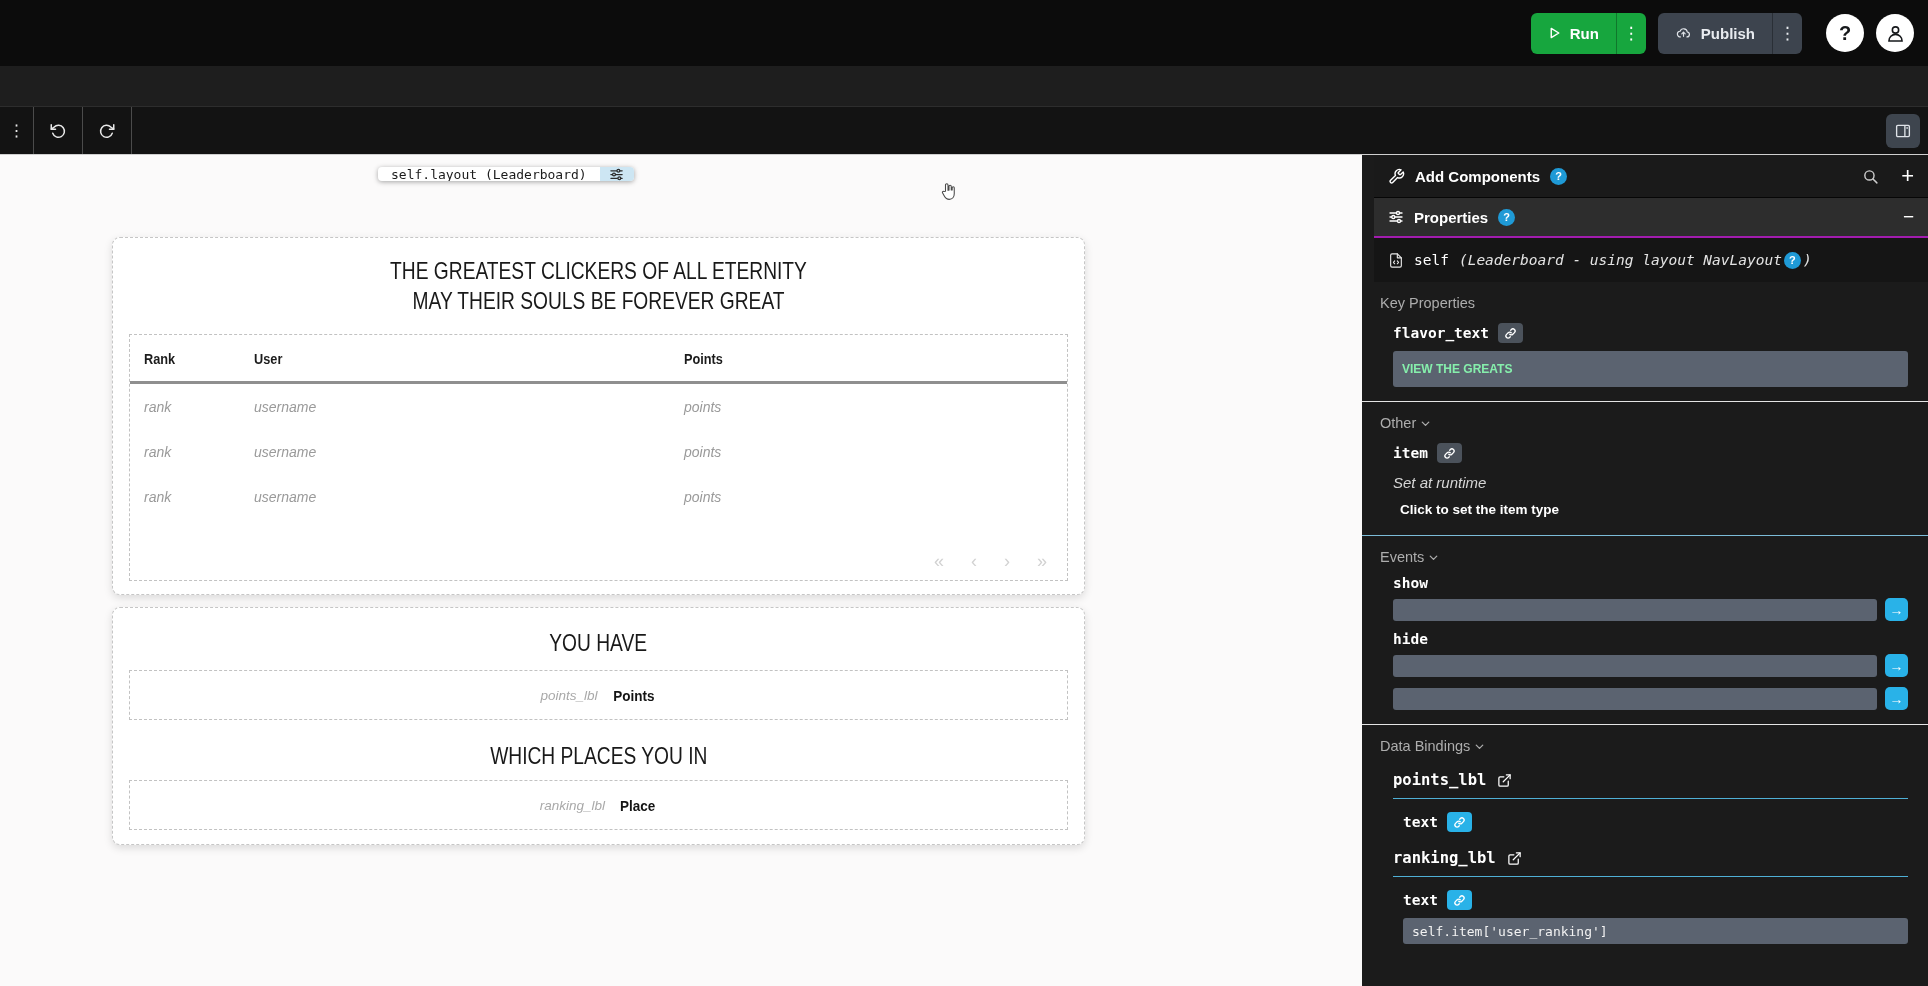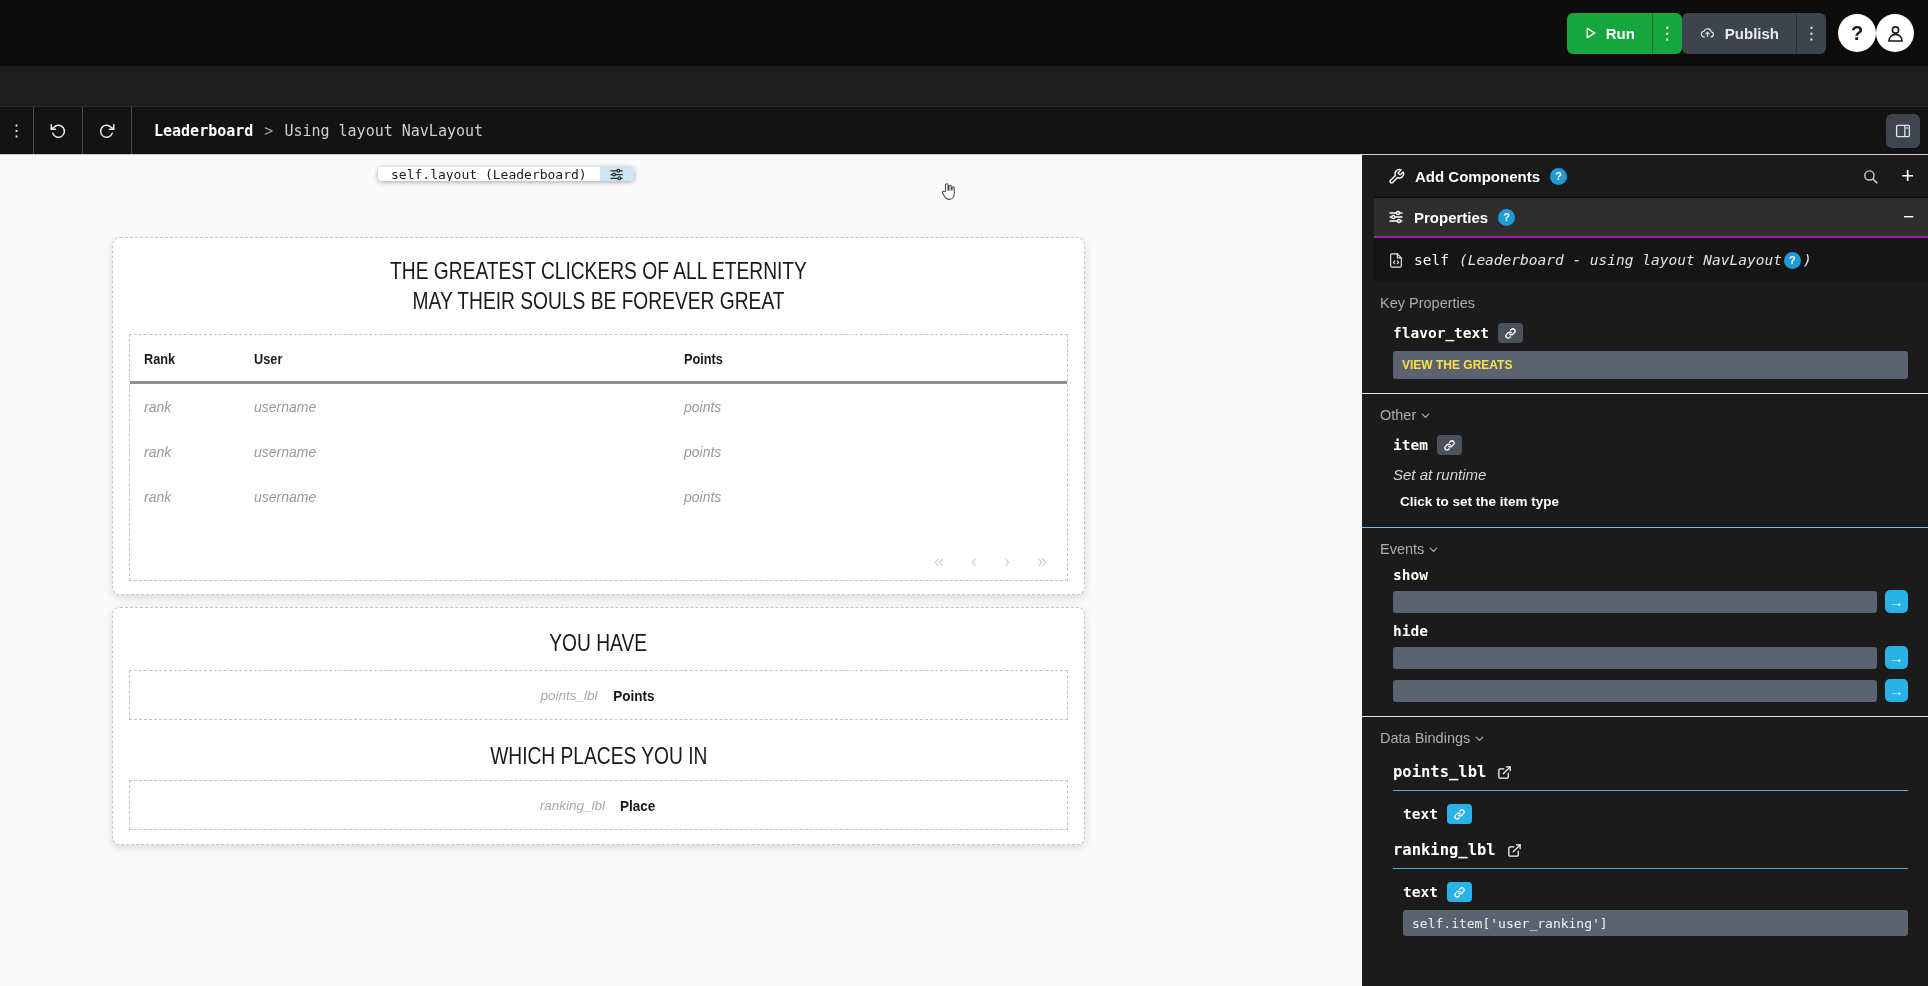--- a/index.html
+++ b/index.html
@@ -2,21 +2,21 @@
 <html><head>
 <meta charset="utf-8">
 <style>
   * { margin:0; padding:0; box-sizing:border-box; }
   html,body { width:1928px; height:986px; overflow:hidden; background:#0c0c0c;
               font-family:"Liberation Sans", sans-serif; }
   .app { width:1928px; height:986px; position:relative; display:flex; flex-direction:column; }
 
   
   .topbar { height:66px; background:#0c0c0c; display:flex; align-items:center;
-            justify-content:flex-end; padding:0 14px; flex:0 0 auto; }
+            justify-content:flex-end; padding:0 14px; gap:12px; flex:0 0 auto; }
   .split-btn { display:flex; height:41px; border-radius:6px; overflow:hidden; color:#fff; }
   .split-btn .main { display:flex; align-items:center; gap:9px; padding:0 17px;
                      font-weight:bold; font-size:15px; cursor:pointer; }
   .split-btn .kebab { display:flex; align-items:center; justify-content:center; width:30px;
                       font-size:17px; cursor:pointer; }
   .btn-run { background:#17a63e; }
   .btn-run .kebab { border-left:1px solid rgba(0,0,0,.28); }
   .btn-publish { background:#3d444e; color:#e8ebef; }
   .btn-publish .kebab { border-left:1px solid rgba(0,0,0,.3); }
   .circle-btn { width:38px; height:38px; border-radius:50%; background:#fff; color:#16181b;
@@ -110,22 +110,22 @@
 
   .sec { padding:13px 20px 14px 18px; }
   .sec-label { color:#adadad; font-size:14.5px; display:flex; align-items:center; gap:3px;
                cursor:pointer; width:max-content; }
   .mono-name { font-family:"DejaVu Sans Mono", monospace; font-weight:bold; font-size:14.5px;
                display:flex; align-items:center; gap:9px; }
   .badge { width:25px; height:20px; border-radius:4px; background:#4b525b;
            display:inline-flex; align-items:center; justify-content:center; cursor:pointer; }
   .badge.blue { background:#29b2e8; }
   .indent { margin-left:13px; }
-  .pinput { display:block; margin-top:8px; height:28px; background:#5b6370; border:none;
-            border-radius:3px; width:100%; color:#fde047; font-weight:bold; font-size:12px;
+  .pinput { display:block; margin-top:8px; height:36px; background:#5b6370; border:none;
+            border-radius:3px; width:100%; color:#86efac; font-weight:bold; font-size:12px;
             padding:0 9px; font-family:"Liberation Sans", sans-serif; }
   .div-light { height:1px; background:#e4e4e4; flex:0 0 auto; }
   .div-blue { height:1px; background:#7cbcd8; flex:0 0 auto; }
 
   .runtime { font-style:italic; color:#d6d6d6; font-size:15px; margin:11px 0 0 13px; }
   .item-action { font-weight:bold; font-size:13.5px; margin:11px 0 4px 20px; cursor:pointer;
                  width:max-content; }
 
   .evt { margin:10px 0 0 13px; }
   .evt-row { display:flex; align-items:center; gap:8px; margin-top:7px; }
@@ -208,25 +208,20 @@
           </svg>
       </span>
     </div>
     <div class="cbtn wide">
       <span>
         <svg width="18" height="18" viewBox="0 0 24 24" fill="none" stroke="#e8e8e8" stroke-width="2" stroke-linecap="round" stroke-linejoin="round">
             <polyline points="21 3.8 21 9.5 15.3 9.5"></polyline>
             <path d="M19 15a8 8 0 1 1-1.9-8.3L21 9.5"></path>
           </svg>
       </span>
-    </div>
-    <div class="crumbs">
-      <span class="crumb-form">Leaderboard</span>
-      <span class="crumb-sep">&gt;</span>
-      <span class="crumb-layout">Using layout NavLayout</span>
     </div>
     <div class="crumb-right">
       <div class="panel-toggle">
         <span>
           <svg width="18" height="18" viewBox="0 0 24 24" fill="none" stroke="#dfe3e8" stroke-width="1.8">
               <rect x="3.5" y="4.5" width="17" height="15" rx="1.5"></rect>
               <line x1="14.5" y1="4.5" x2="14.5" y2="19.5"></line>
               <line x1="16.5" y1="8" x2="18.5" y2="8"></line>
             </svg>
         </span>

